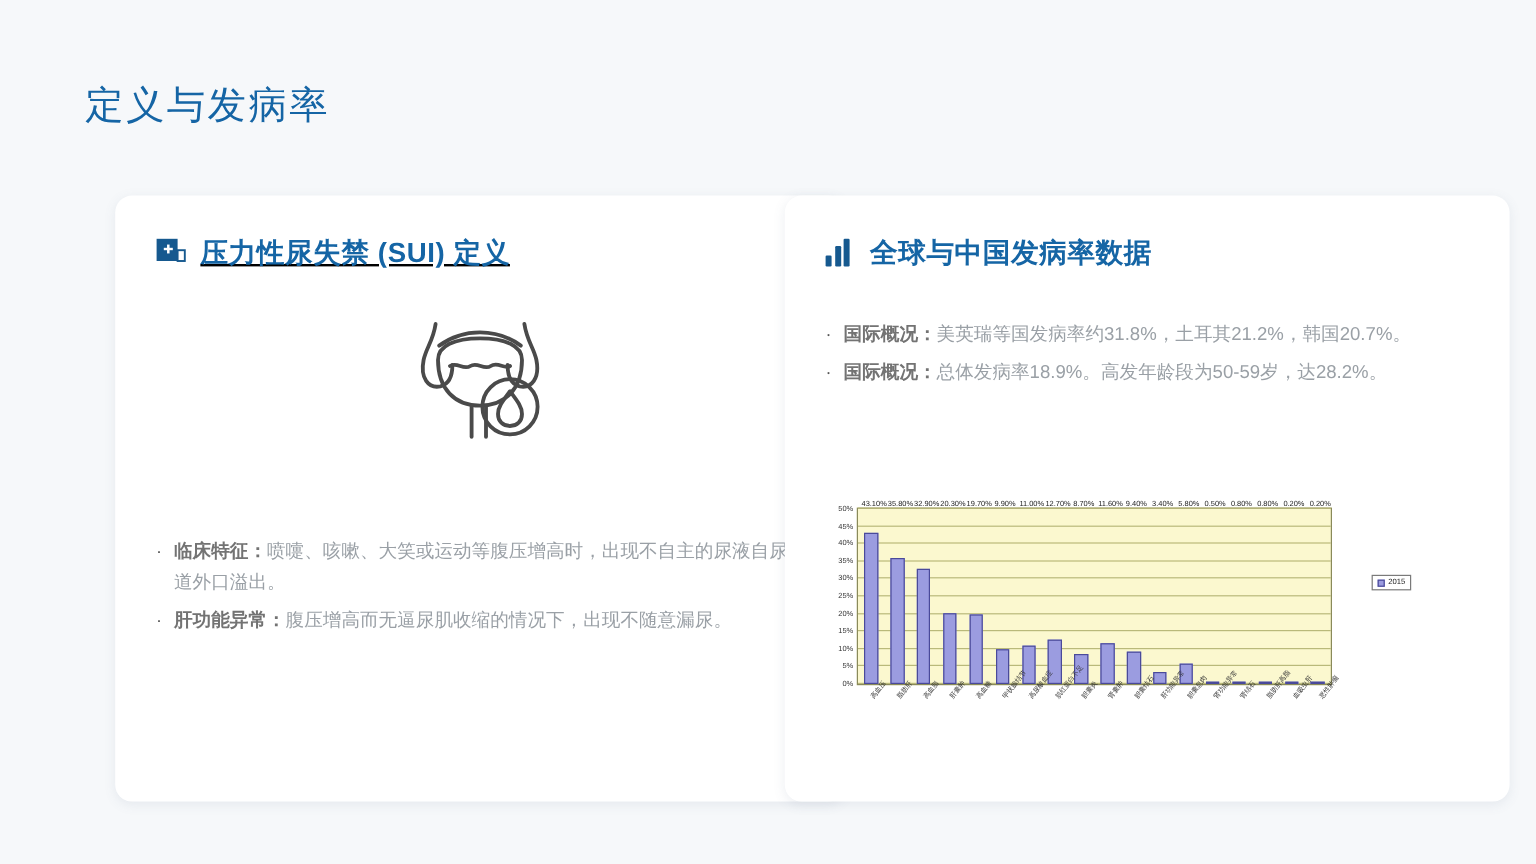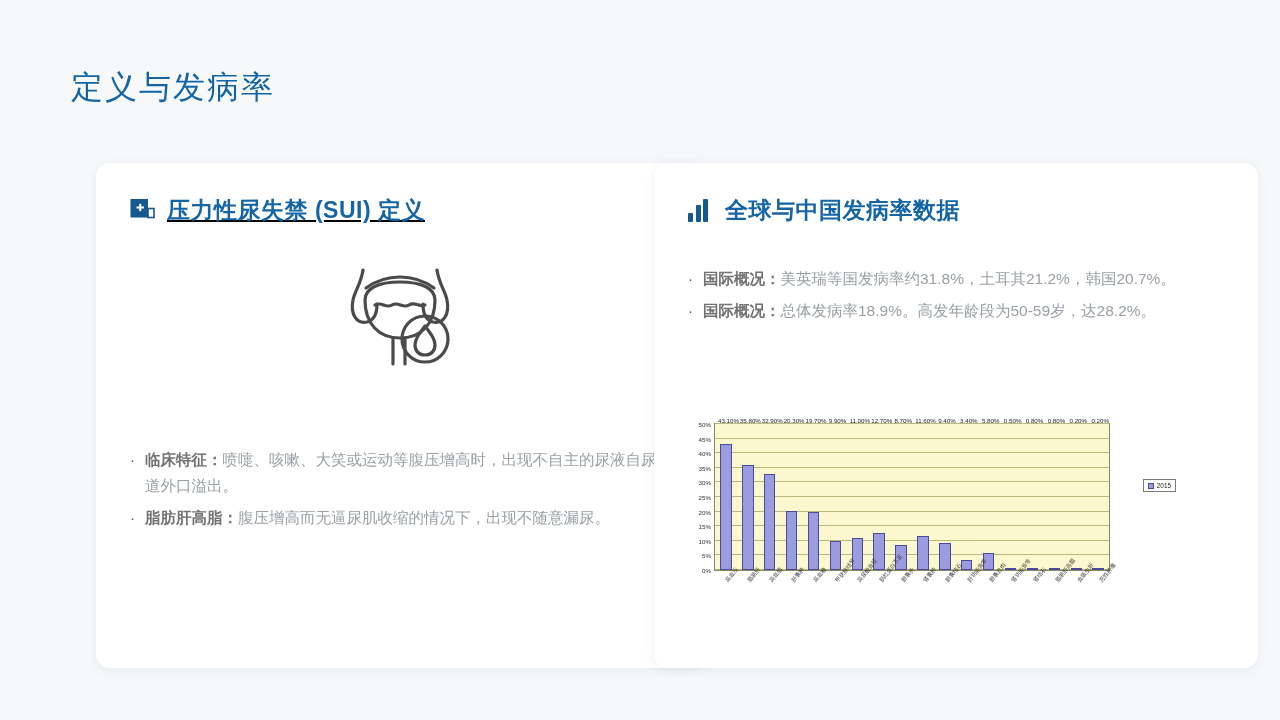--- a/index.html
+++ b/index.html
@@ -116,21 +116,21 @@
       </svg>
     </div>
 
     <div class="bullets left-bullets">
       <div class="bullet">
         <span class="dot">·</span>
         <p><b>临床特征：</b><span>喷嚏、咳嗽、大笑或运动等腹压增高时，出现不自主的尿液自尿道外口溢出。</span></p>
       </div>
       <div class="bullet">
         <span class="dot">·</span>
-        <p><b>脂肪肝高脂：</b><span>腹压增高而无逼尿肌收缩的情况下，出现不随意漏尿。</span></p>
+        <p><b>肝功能异常：</b><span>腹压增高而无逼尿肌收缩的情况下，出现不随意漏尿。</span></p>
       </div>
     </div>
   </div>
 
   <div class="card card-right">
     <div class="card-head">
       <span class="icon-bar">
         <i></i>
           <i></i>
           <i></i>

